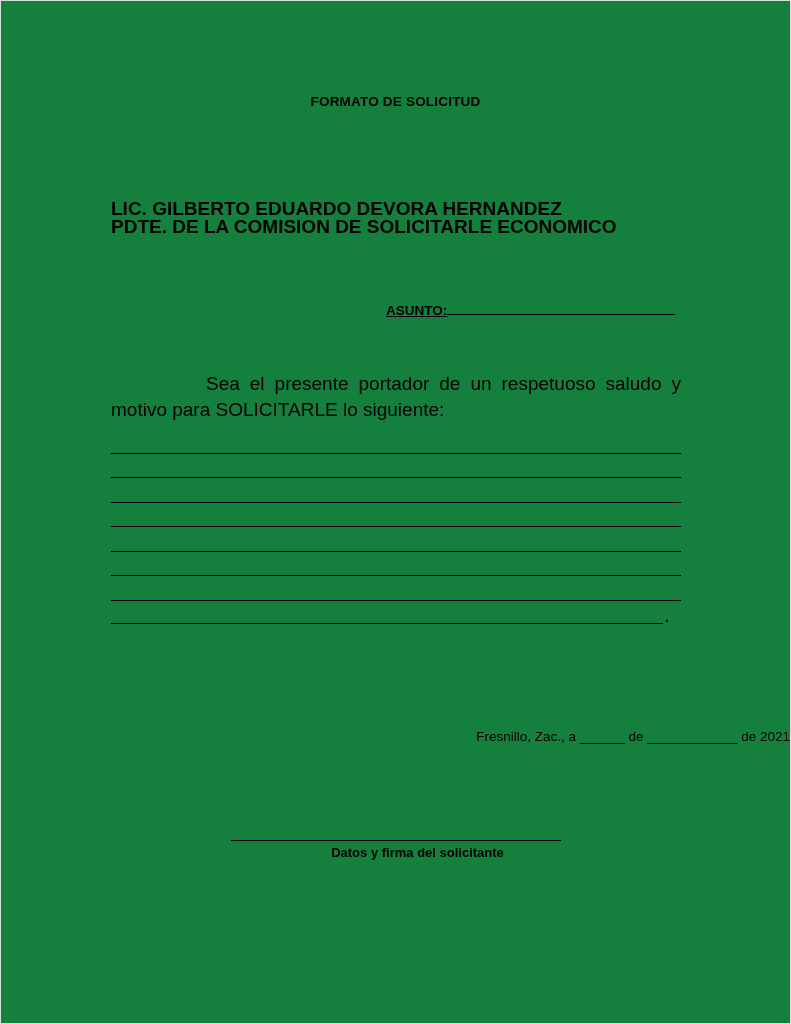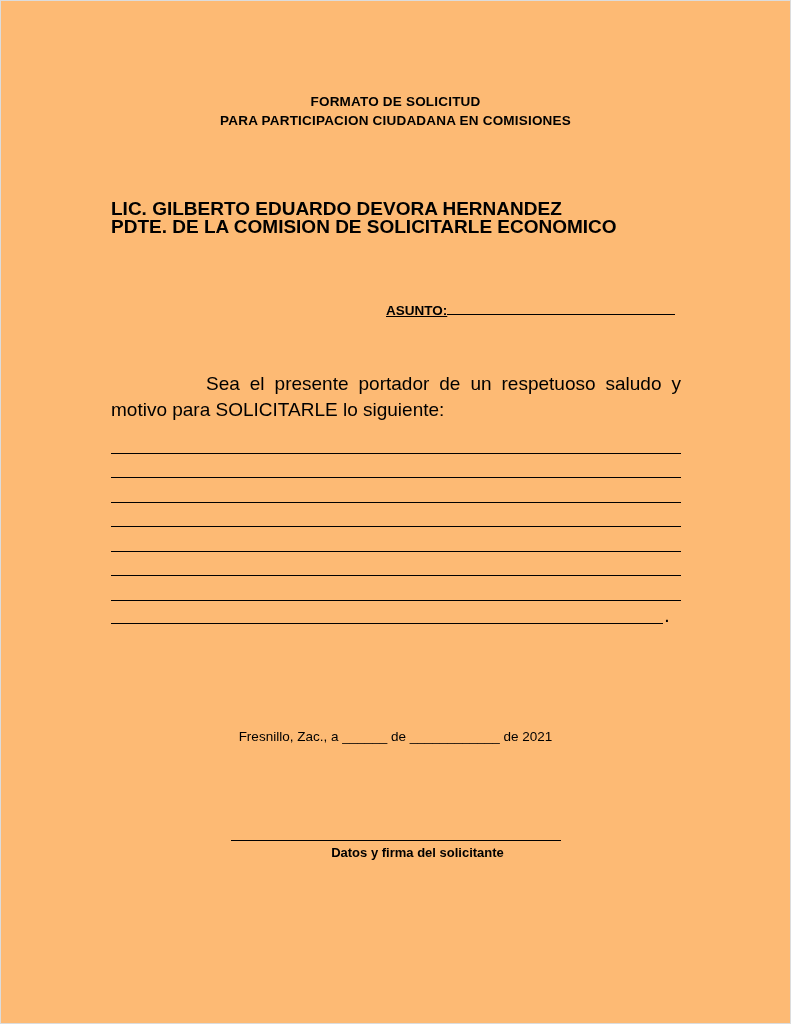--- a/index.html
+++ b/index.html
@@ -5,21 +5,21 @@
   html, body {
     margin: 0;
     padding: 0;
     background: #ffffff;
   }
   .page {
     position: relative;
     width: 791px;
     height: 1024px;
     margin: 0 auto;
-    background: #fdba74;
+    background: #15803d;
     border: 1px solid #dcdcdc;
     box-sizing: border-box;
     font-family: "Liberation Sans", "DejaVu Sans", sans-serif;
     color: #000000;
     overflow: hidden;
   }
 
   .title-block {
     position: absolute;
     top: 91px;
@@ -97,21 +97,21 @@
     font-weight: bold;
     line-height: 14px;
     padding-left: 2px;
   }
 
   .date-line {
     position: absolute;
     top: 728px;
     left: 0;
     width: 100%;
-    text-align: center;
+    text-align: right;
     font-size: 13.5px;
   }
 
   .signature-block {
     position: absolute;
     top: 815px;
     left: 0;
     width: 100%;
     text-align: center;
   }
@@ -128,21 +128,20 @@
     margin-left: 44px;
   }
 </style>
 </head>
 <body>
 
 <div class="page">
 
   <header class="title-block">
     <div>FORMATO DE SOLICITUD</div>
-    <div>PARA PARTICIPACION CIUDADANA EN COMISIONES</div>
   </header>
 
   <section class="addressee">
     <div>LIC. GILBERTO EDUARDO DEVORA HERNANDEZ</div>
     <div>PDTE. DE LA COMISION DE SOLICITARLE ECONOMICO</div>
   </section>
 
   <div class="subject-row">
     <span class="subject-label">ASUNTO:</span><span class="subject-blank"></span>
   </div>

